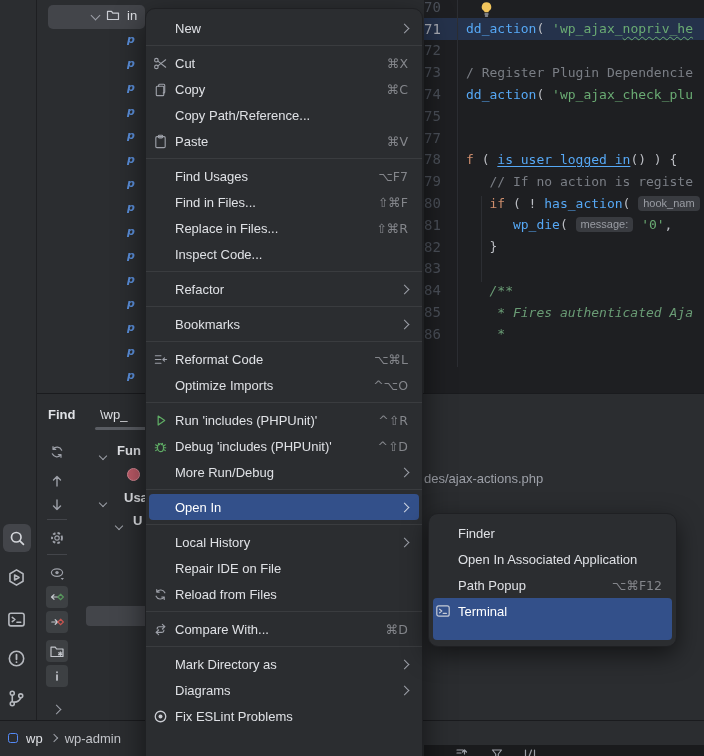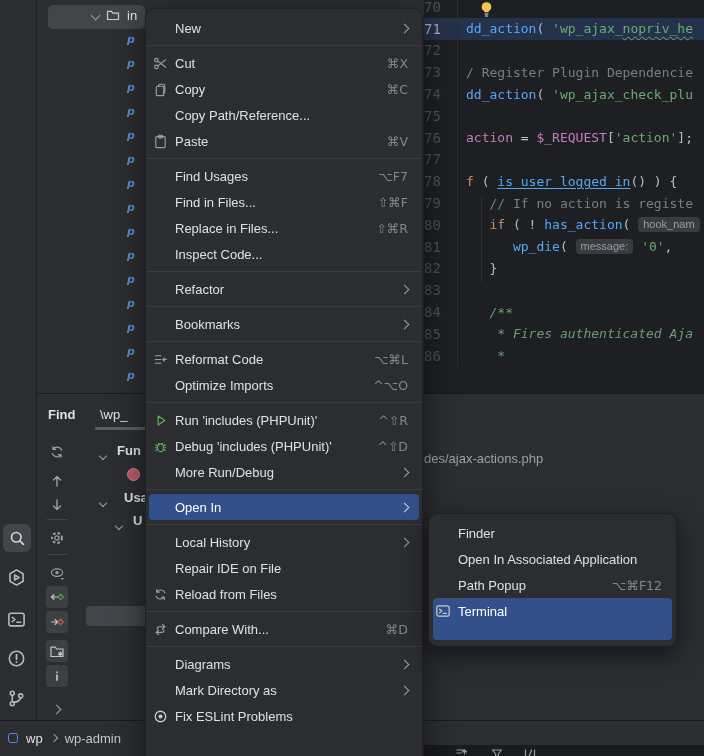--- a/index.html
+++ b/index.html
@@ -63,21 +63,21 @@
 
   
   .find-title{left:48px;top:407px;font-size:13px;font-weight:bold;color:#dfe1e5;}
   .find-tab{left:100px;top:407px;font-size:13px;color:#dfe1e5;}
   .find-tab-underline{left:95px;top:427px;width:54px;height:3px;border-radius:2px;background:#5a5d63;}
   .ftool{left:49px;width:16px;height:16px;display:flex;align-items:center;justify-content:center;}
   .ftool-box{left:46px;width:22px;height:22px;background:#3d4043;border-radius:4px;display:flex;align-items:center;justify-content:center;}
   .ftool-sep{left:47px;width:20px;height:1px;background:#43454a;}
   .fnode{font-size:13px;font-weight:bold;color:#dfe1e5;}
   .fsel-bar{left:86px;top:606px;width:64px;height:20px;background:#43454a;border-radius:4px;}
-  .fpath{left:424px;top:451px;font-size:13px;color:#9da0a8;white-space:nowrap;}
+  .fpath{left:424px;top:471px;font-size:13px;color:#9da0a8;white-space:nowrap;}
   .pink-dot{left:127px;top:468px;width:13px;height:13px;border-radius:50%;background:#bc5a67;border:1px solid #d38893;box-sizing:border-box;}
 
   
   .bc{display:flex;align-items:center;gap:8px;left:8px;top:729px;height:18px;}
   .bc-ico{width:10px;height:10px;border:1.6px solid #548af7;border-radius:2.5px;box-sizing:border-box;}
   .bc-a{font-size:13px;color:#dfe1e5;}
   .bc-b{font-size:13px;color:#c2c4c9;}
   .clip-ic{top:748px;width:14px;height:12px;}
 
   
@@ -140,24 +140,20 @@
         </div>
       <div class="erow">
           <span class="lnum">74</span>
           <span class="lcode"><span class="c-fn">dd_action</span><span class="c-pl">( </span><span class="c-str">'wp_ajax_check_plu</span></span>
         </div>
       <div class="erow">
           <span class="lnum">75</span>
           <span class="lcode"></span>
         </div>
       <div class="erow">
-          <span class="lnum">76</span>
-          <span class="lcode"><span class="c-var">action</span><span class="c-pl"> = </span><span class="c-var">$_REQUEST</span><span class="c-pl">[</span><span class="c-str">'action'</span><span class="c-pl">];</span></span>
-        </div>
-      <div class="erow">
           <span class="lnum">77</span>
           <span class="lcode"></span>
         </div>
       <div class="erow">
           <span class="lnum">78</span>
           <span class="lcode"><span class="c-kw">f</span><span class="c-pl"> ( </span><span class="c-fnu">is_user_logged_in</span><span class="c-pl">() ) {</span></span>
         </div>
       <div class="erow">
           <span class="lnum">79</span>
           <span class="lcode"><span class="c-cmt">   // If no action is registe</span></span>
@@ -484,28 +480,28 @@
           <svg width="15" height="15" viewBox="0 0 16 16">
             <path class="ic" d="M10 2.5 12.7 5 10 7.5M12.5 5H6.5a2 2 0 0 0-2 2v.5M6 13.5 3.3 11 6 8.5M3.6 11h6a2 2 0 0 0 2-2v-.5"></path>
           </svg>
         </span>
         <span class="mlabel">Compare With...</span>
         <span class="msc">⌘D</span>
       </div>
     <div class="msep"></div>
     <div class="mrow">
         <span class="mico"></span>
+        <span class="mlabel">Mark Directory as</span>
+        <span class="marrow">
+          <i class="chev right"></i>
+        </span>
+      </div>
+    <div class="mrow">
+        <span class="mico"></span>
         <span class="mlabel">Diagrams</span>
-        <span class="marrow">
-          <i class="chev right"></i>
-        </span>
-      </div>
-    <div class="mrow">
-        <span class="mico"></span>
-        <span class="mlabel">Mark Directory as</span>
         <span class="marrow">
           <i class="chev right"></i>
         </span>
       </div>
     <div class="mrow">
         <span class="mico">
           <svg width="15" height="15" viewBox="0 0 16 16">
             <circle cx="8" cy="8" r="5.6" fill="none" stroke="#c9cbd1" stroke-width="1.4"></circle>
             <circle cx="8" cy="8" r="2.1" fill="#c9cbd1"></circle>
           </svg>

